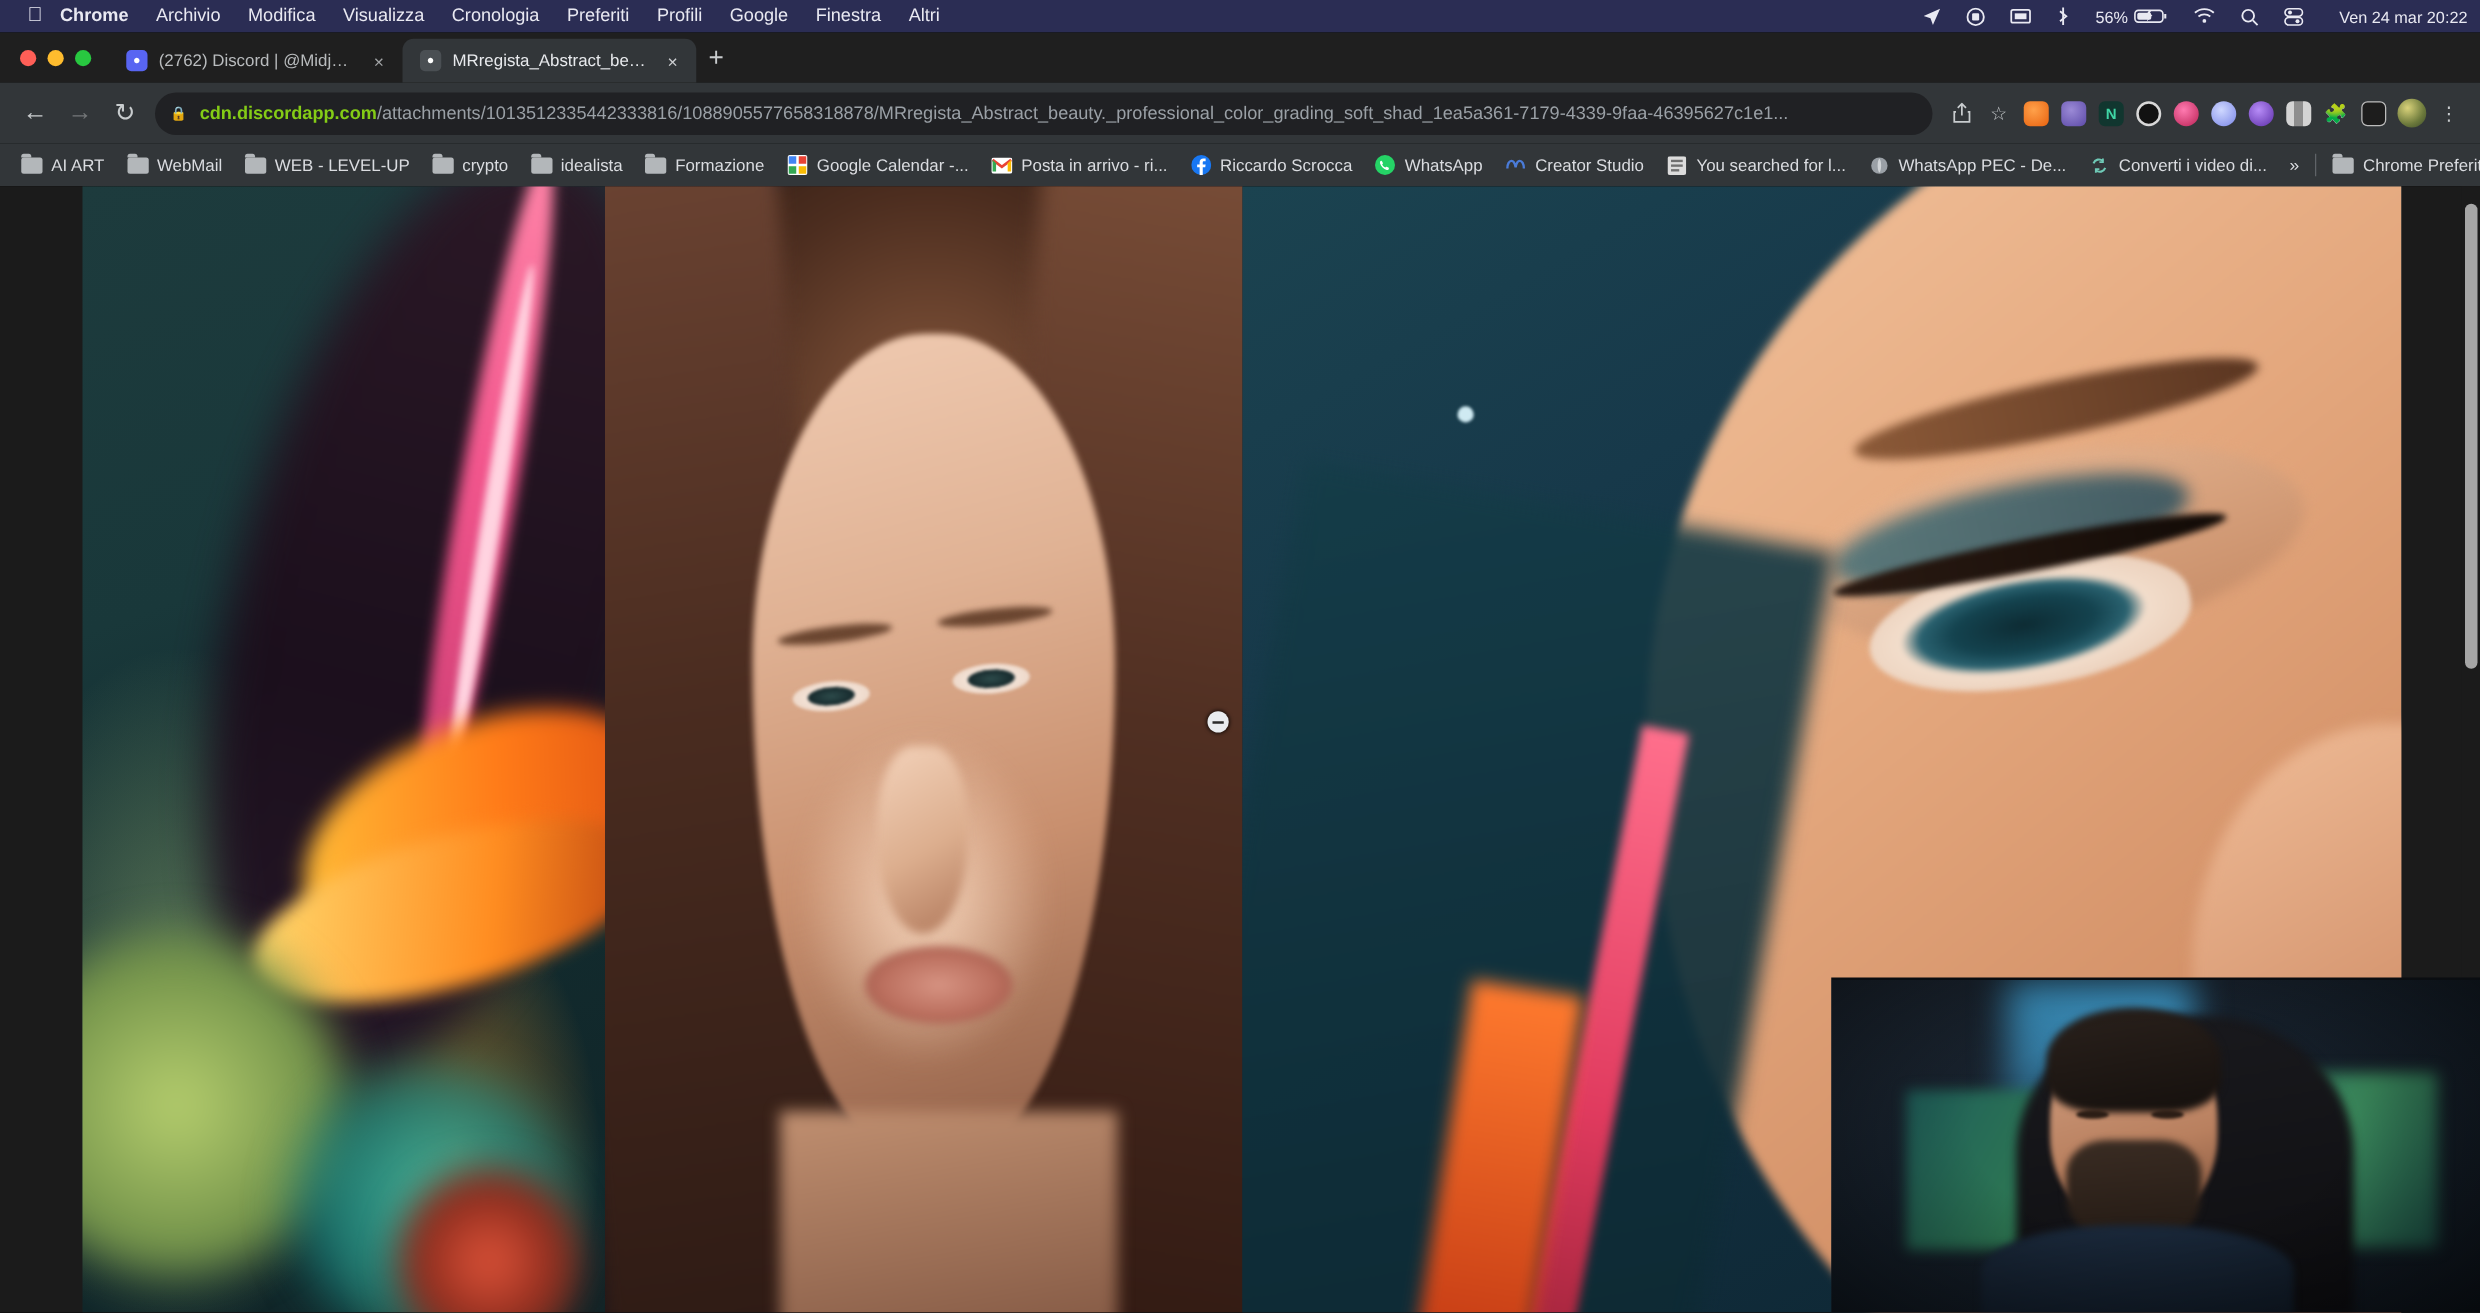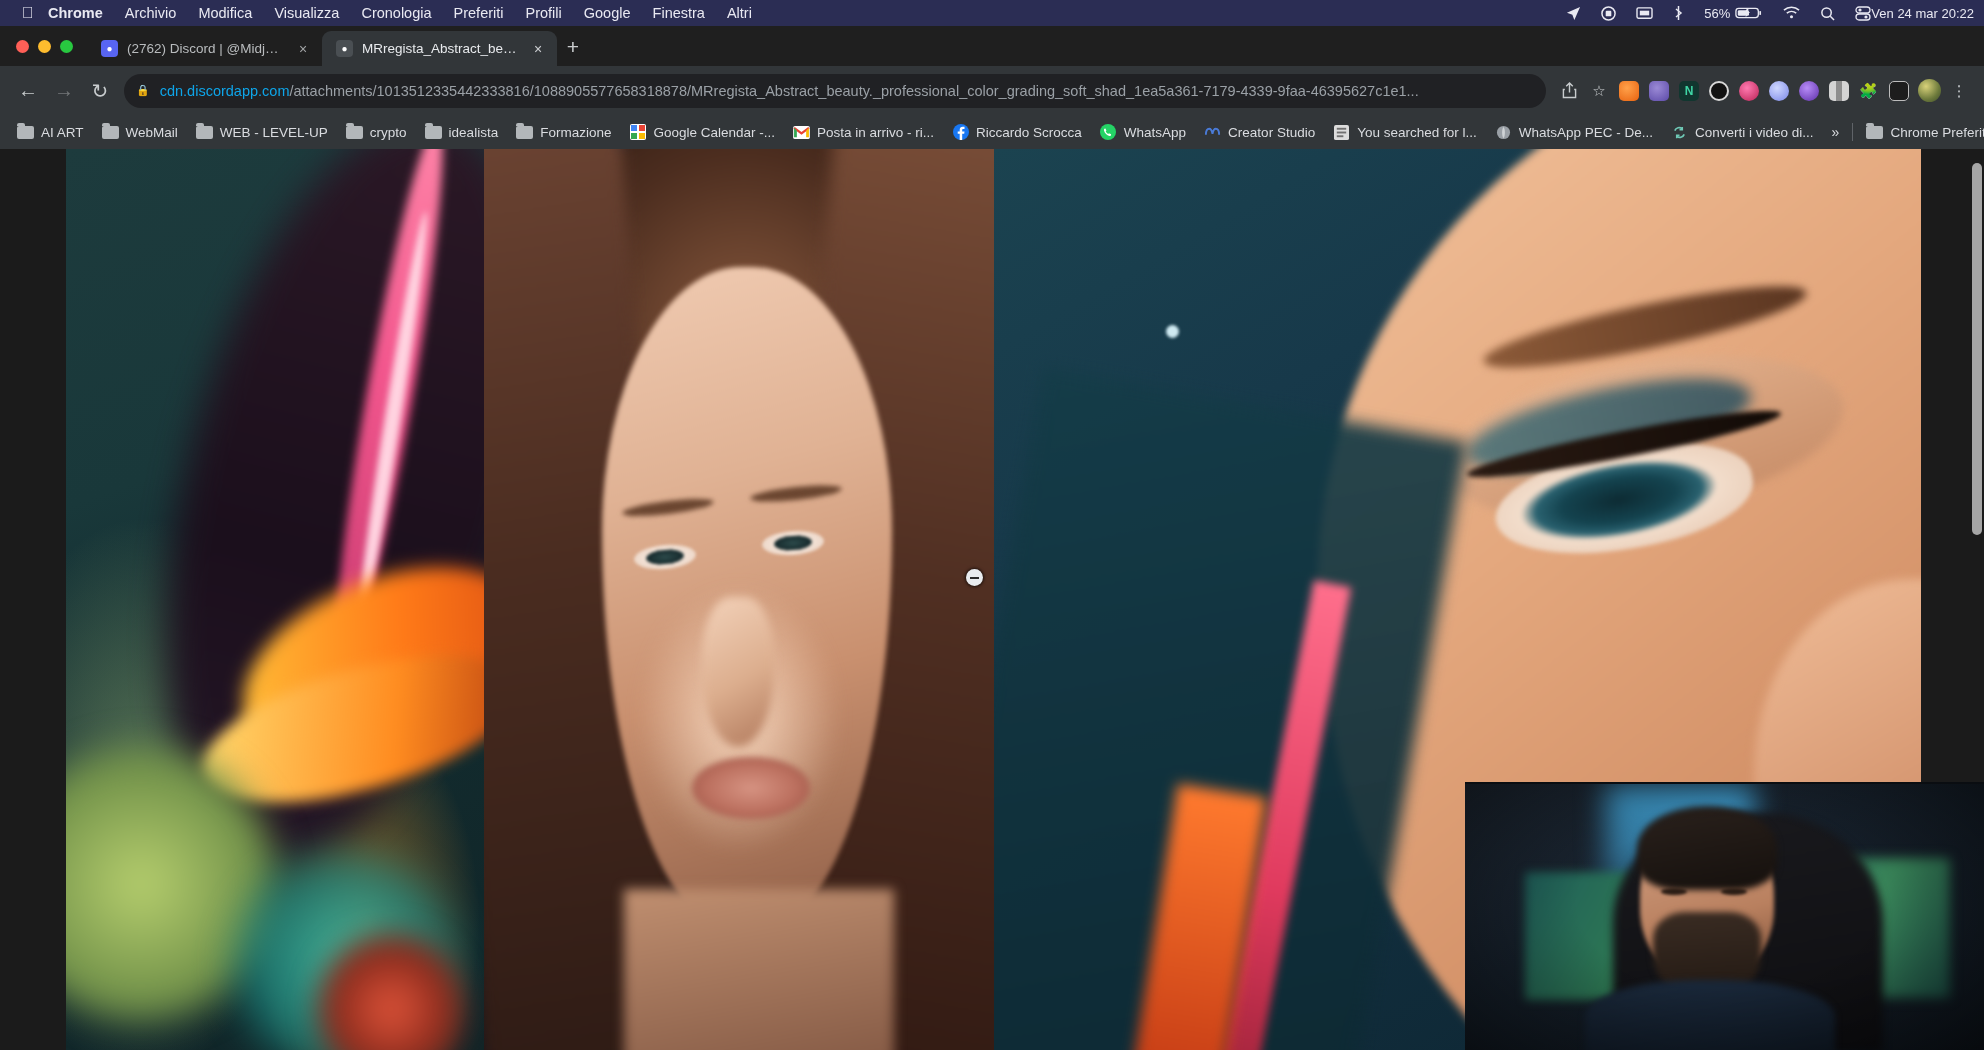--- a/index.html
+++ b/index.html
@@ -50,21 +50,21 @@
             justify-content:center; color:#c8ccce; font-size:20px; flex-shrink:0; }
   .navbtn.dim { color:#747779; }
   #omnibox {
     flex:1; height:34px; background:#202124; border-radius:17px;
     display:flex; align-items:center; padding:0 12px; margin:0 8px 0 6px;
     overflow:hidden; min-width:0;
   }
   #omnibox .lock { font-size:11px; color:#a5a9ac; margin-right:10px; flex-shrink:0; }
   #urltext { font-size:14.5px; white-space:nowrap; overflow:hidden;
              text-overflow:ellipsis; color:#9aa0a6; min-width:0; }
-  #urltext b { color:#0ea5e9; font-weight:normal; }
+  #urltext b { color:#84cc16; font-weight:bold; }
   .tbicon { width:30px; height:30px; flex-shrink:0; display:flex;
             align-items:center; justify-content:center; font-size:15px; color:#c8ccce; }
   .extdot { width:20px; height:20px; border-radius:5px; flex-shrink:0; }
   .avatarext { width:23px; height:23px; border-radius:50%; flex-shrink:0;
                background:radial-gradient(circle at 35% 32%, #d9d27a, #6d7a3c 60%, #3b4a2a); }
 
   
   #bookmarks {
     position:absolute; top:115px; left:0; width:1984px; height:34px;
     background:#323639; display:flex; align-items:center;
@@ -305,21 +305,21 @@
       </svg>
   </span>
   <span class="si">
     <svg width="16" height="15" viewBox="0 0 16 15">
         <rect x="1" y="1" width="14" height="6" rx="3" fill="none" stroke="#e9e9f2" stroke-width="1.3"></rect>
         <circle cx="5" cy="4" r="1.6" fill="#e9e9f2"></circle>
         <rect x="1" y="8" width="14" height="6" rx="3" fill="none" stroke="#e9e9f2" stroke-width="1.3"></rect>
         <circle cx="11" cy="11" r="1.6" fill="#e9e9f2"></circle>
       </svg>
   </span>
-  <span class="si" style="margin-left:0">Ven 24 mar  20:22</span>
+  <span class="si" style="margin-left:28px">Ven 24 mar  20:22</span>
 </div>
 
 <div id="tabstrip">
   <div class="trafficlights">
     <span class="tl r"></span>
     <span class="tl y"></span>
     <span class="tl g"></span>
   </div>
 
   <div class="tab">

